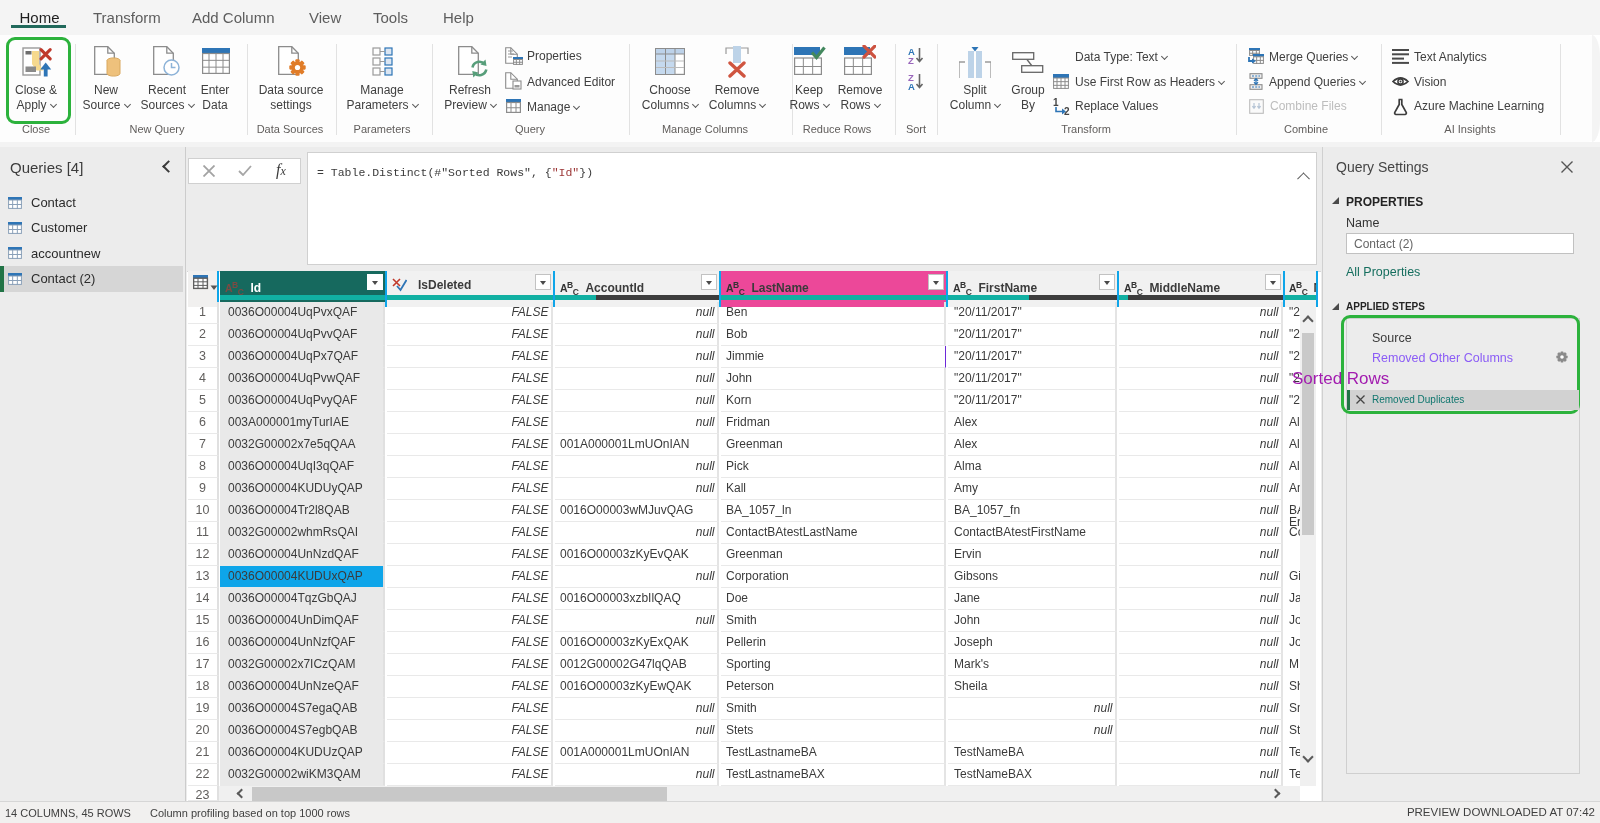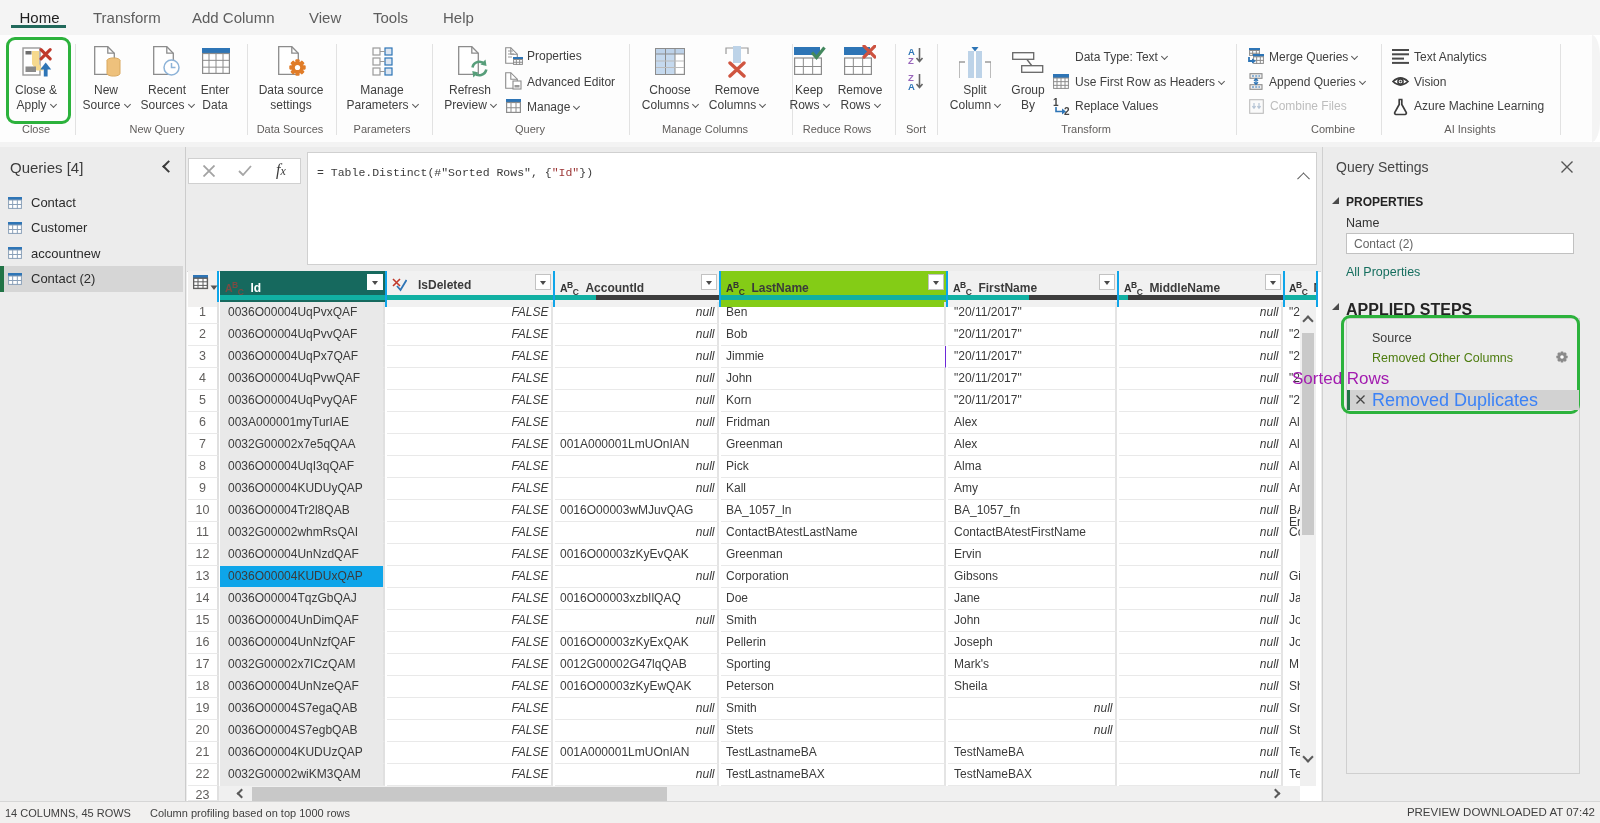--- a/index.html
+++ b/index.html
@@ -38,21 +38,21 @@
 <div class="sep" style="left:1560px"></div>
 <div class="lbl" style="left:16.0px;width:40px">Close</div>
 <div class="lbl" style="left:122.0px;width:70px">New Query</div>
 <div class="lbl" style="left:250.0px;width:80px">Data Sources</div>
 <div class="lbl" style="left:347.0px;width:70px">Parameters</div>
 <div class="lbl" style="left:505.0px;width:50px">Query</div>
 <div class="lbl" style="left:655.0px;width:100px">Manage Columns</div>
 <div class="lbl" style="left:797.0px;width:80px">Reduce Rows</div>
 <div class="lbl" style="left:896.0px;width:40px">Sort</div>
 <div class="lbl" style="left:1051.0px;width:70px">Transform</div>
-<div class="lbl" style="left:1303px;width:60px">Combine</div>
+<div class="lbl" style="left:1276px;width:60px">Combine</div>
 <div class="lbl" style="left:1435.0px;width:70px">AI Insights</div>
 <div class="ab" style="left:6px;top:37px;width:65px;height:87px;border:3px solid #2cb23c;border-radius:9px"></div>
 <svg class="ab" style="left:22px;top:46px" width="31" height="31" viewBox="0 0 31 31">
     <rect x="1" y="2" width="17" height="27" fill="#fff" stroke="#9a9a9a" stroke-width="1.4"></rect>
     <rect x="3.5" y="5" width="6" height="3.5" fill="#6d6d6d"></rect>
     <rect x="10" y="5" width="7" height="13.2" fill="#f6d98e"></rect>
     <polygon points="10,18 17,18 21.5,24.5 14.5,24.5" fill="#f6d98e"></polygon>
     <rect x="3.5" y="20.5" width="10.5" height="5.5" fill="#8a8a8a"></rect>
     <path d="M19,3.6 l9.2,9.2 M28.2,3.6 l-9.2,9.2" stroke="#bf392b" stroke-width="3.1" stroke-linecap="round"></path>
     <rect x="21.8" y="22.5" width="3.8" height="8" fill="#2e75b6"></rect>
@@ -334,21 +334,21 @@
   </svg>
 <div class="hdr" style="left:220px;width:167px;background:#16695e;color:#fff;top:271px"><span style="padding-left:5px"><span style="font-size:10.5px;font-weight:bold;color:#7d4a43;letter-spacing:-0.5px">A<span style="font-size:8.5px;vertical-align:4px">B</span><span style="font-size:8.5px;vertical-align:-2.5px">C</span></span></span><span style="padding-left:7px">Id</span></div>
 <div class="ddb" style="left:367px;top:274px;border:1px solid #fff"></div>
 <div class="hdr" style="left:387px;width:168px;background:#f1f1f1;color:#3b3b3b;top:271px"><span style="padding-left:5px"><svg style="vertical-align:-3px;margin-right:4px" width="15" height="15" viewBox="0 0 15 15">
         <path d="M1,2 l7,7 M8,2 l-7,7" stroke="#c0392b" stroke-width="1.6"></path>
         <path d="M5,9 l3.5,4 6,-10" fill="none" stroke="#2e75b6" stroke-width="1.8"></path>
       </svg></span><span style="padding-left:7px">IsDeleted</span></div>
 <div class="ddb" style="left:535px;top:274px;border:1px solid #c2c2c2"></div>
 <div class="hdr" style="left:555px;width:166px;background:#f1f1f1;color:#3b3b3b;top:271px"><span style="padding-left:5px"><span style="font-size:10.5px;font-weight:bold;color:#333;letter-spacing:-0.5px">A<span style="font-size:8.5px;vertical-align:4px">B</span><span style="font-size:8.5px;vertical-align:-2.5px">C</span></span></span><span style="padding-left:7px">AccountId</span></div>
 <div class="ddb" style="left:701px;top:274px;border:1px solid #c2c2c2"></div>
-<div class="hdr" style="left:721px;width:227px;background:#84cc16;color:#3b3b3b;top:271px"><span style="padding-left:5px"><span style="font-size:10.5px;font-weight:bold;color:#333;letter-spacing:-0.5px">A<span style="font-size:8.5px;vertical-align:4px">B</span><span style="font-size:8.5px;vertical-align:-2.5px">C</span></span></span><span style="padding-left:7px">LastName</span></div>
+<div class="hdr" style="left:721px;width:227px;background:#ec4899;color:#3b3b3b;top:271px"><span style="padding-left:5px"><span style="font-size:10.5px;font-weight:bold;color:#333;letter-spacing:-0.5px">A<span style="font-size:8.5px;vertical-align:4px">B</span><span style="font-size:8.5px;vertical-align:-2.5px">C</span></span></span><span style="padding-left:7px">LastName</span></div>
 <div class="ddb" style="left:928px;top:274px;border:1px solid #c2c2c2"></div>
 <div class="hdr" style="left:948px;width:171px;background:#f1f1f1;color:#3b3b3b;top:271px"><span style="padding-left:5px"><span style="font-size:10.5px;font-weight:bold;color:#333;letter-spacing:-0.5px">A<span style="font-size:8.5px;vertical-align:4px">B</span><span style="font-size:8.5px;vertical-align:-2.5px">C</span></span></span><span style="padding-left:7px">FirstName</span></div>
 <div class="ddb" style="left:1099px;top:274px;border:1px solid #c2c2c2"></div>
 <div class="hdr" style="left:1119px;width:166px;background:#f1f1f1;color:#3b3b3b;top:271px"><span style="padding-left:5px"><span style="font-size:10.5px;font-weight:bold;color:#333;letter-spacing:-0.5px">A<span style="font-size:8.5px;vertical-align:4px">B</span><span style="font-size:8.5px;vertical-align:-2.5px">C</span></span></span><span style="padding-left:7px">MiddleName</span></div>
 <div class="ddb" style="left:1265px;top:274px;border:1px solid #c2c2c2"></div>
 <div class="hdr" style="left:1285px;width:33px;background:#f1f1f1;color:#3b3b3b;top:271px"><span style="padding-left:4px"><span style="font-size:10.5px;font-weight:bold;color:#333;letter-spacing:-0.5px">A<span style="font-size:8.5px;vertical-align:4px">B</span><span style="font-size:8.5px;vertical-align:-2.5px">C</span></span></span><span style="padding-left:6px">N</span></div>
 <div class="ab" style="left:220px;top:295px;width:165px;height:4.5px;background:#11b0a2"></div>
 <div class="ab" style="left:387px;top:295px;width:166px;height:4.5px;background:#11b0a2"></div>
 <div class="ab" style="left:555px;top:295px;width:41px;height:4.5px;background:#11b0a2"></div>
 <div class="ab" style="left:596px;top:295px;width:123px;height:4.5px;background:#3d3d3d"></div>
@@ -547,32 +547,32 @@
 <div class="ab" style="left:1336px;top:159px;font-size:14px;color:#444">Query Settings</div>
 <svg class="ab" style="left:1561px;top:161px" width="12" height="12" viewBox="0 0 12 12">
     <path d="M0.5,0.5 L11.5,11.5 M11.5,0.5 L0.5,11.5" stroke="#555" stroke-width="1.4"></path>
   </svg>
 <div class="ab" style="left:1332px;top:197px;width:0;height:0;border-bottom:7px solid #4a4a4a;border-left:7px solid transparent"></div>
 <div class="ab" style="left:1346px;top:195px;font-size:12px;font-weight:bold;color:#242424">PROPERTIES</div>
 <div class="ab" style="left:1346px;top:216px;font-size:12.5px;color:#333">Name</div>
 <div class="ab" style="left:1346px;top:233px;width:228px;height:21px;background:#fff;border:1px solid #c1c1c1;font-size:12px;color:#666;line-height:20px;padding-left:7px">Contact (2)</div>
 <div class="ab" style="left:1346px;top:265px;font-size:12.5px;color:#156e5e">All Properties</div>
 <div class="ab" style="left:1332px;top:303px;width:0;height:0;border-bottom:7px solid #4a4a4a;border-left:7px solid transparent"></div>
-<div class="ab" style="left:1346px;top:301px;font-size:16px;font-weight:bold;color:#242424">APPLIED STEPS</div>
+<div class="ab" style="left:1346px;top:301px;font-size:10px;font-weight:bold;color:#242424">APPLIED STEPS</div>
 <div class="ab" style="left:1346px;top:318px;width:234px;height:456px;border:1px solid #cfcfcf"></div>
 <div class="ab" style="left:1341px;top:315px;width:239px;height:99px;border:3px solid #2cb23c;border-radius:9px"></div>
 <div class="ab" style="left:1372px;top:327.5px;height:20.7px;line-height:20.7px;font-size:12.5px;color:#3b3b3b">Source</div>
-<div class="ab" style="left:1372px;top:348.2px;height:20.7px;line-height:20.7px;font-size:12.5px;color:#4d7c0f">Removed Other Columns</div>
+<div class="ab" style="left:1372px;top:348.2px;height:20.7px;line-height:20.7px;font-size:12.5px;color:#8b5cf6">Removed Other Columns</div>
 <div class="ab" style="left:1292px;top:368.9px;height:20.7px;line-height:20.7px;font-size:17px;color:#a21caf">Sorted Rows</div>
 <div class="ab" style="left:1347px;top:389.6px;width:232px;height:20.7px;background:#d2d2d2"></div>
 <div class="ab" style="left:1347px;top:389.6px;width:3px;height:20.7px;background:#217346"></div>
 <svg class="ab" style="left:1356px;top:395px" width="9" height="9" viewBox="0 0 9 9">
     <path d="M0.5,0.5 L8.5,8.5 M8.5,0.5 L0.5,8.5" stroke="#444" stroke-width="1.3"></path>
   </svg>
-<div class="ab" style="left:1372px;top:389.6px;height:20.7px;line-height:20.7px;font-size:18px;color:#3b82f6">Removed Duplicates</div>
+<div class="ab" style="left:1372px;top:389.6px;height:20.7px;line-height:20.7px;font-size:10px;color:#0f766e">Removed Duplicates</div>
 <svg class="ab" style="left:1556px;top:351px" width="12" height="12" viewBox="0 0 12 12">
     <circle cx="6" cy="6" r="4.03" fill="#8a8a8a"></circle>
     <rect x="4.54" y="0.40" width="2.91" height="4.20" rx="0.73" fill="#8a8a8a" transform="rotate(0 6 6)"></rect>
     <rect x="4.54" y="0.40" width="2.91" height="4.20" rx="0.73" fill="#8a8a8a" transform="rotate(45 6 6)"></rect>
     <rect x="4.54" y="0.40" width="2.91" height="4.20" rx="0.73" fill="#8a8a8a" transform="rotate(90 6 6)"></rect>
     <rect x="4.54" y="0.40" width="2.91" height="4.20" rx="0.73" fill="#8a8a8a" transform="rotate(135 6 6)"></rect>
     <rect x="4.54" y="0.40" width="2.91" height="4.20" rx="0.73" fill="#8a8a8a" transform="rotate(180 6 6)"></rect>
     <rect x="4.54" y="0.40" width="2.91" height="4.20" rx="0.73" fill="#8a8a8a" transform="rotate(225 6 6)"></rect>
     <rect x="4.54" y="0.40" width="2.91" height="4.20" rx="0.73" fill="#8a8a8a" transform="rotate(270 6 6)"></rect>
     <rect x="4.54" y="0.40" width="2.91" height="4.20" rx="0.73" fill="#8a8a8a" transform="rotate(315 6 6)"></rect>

